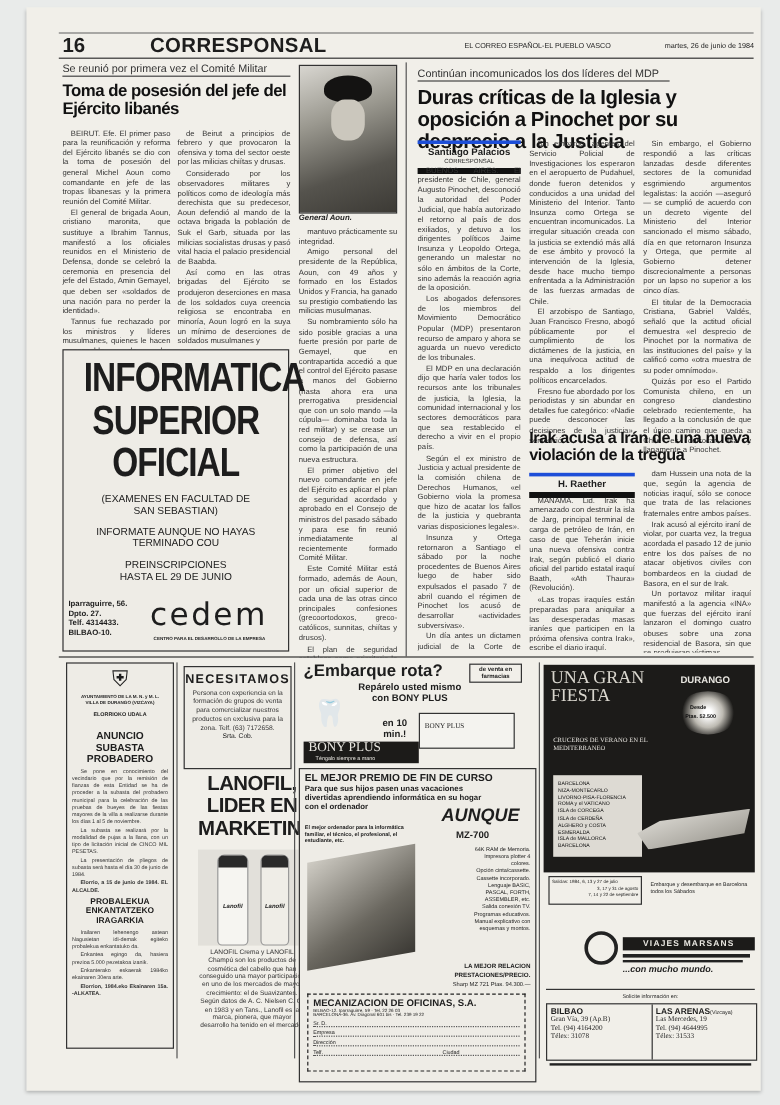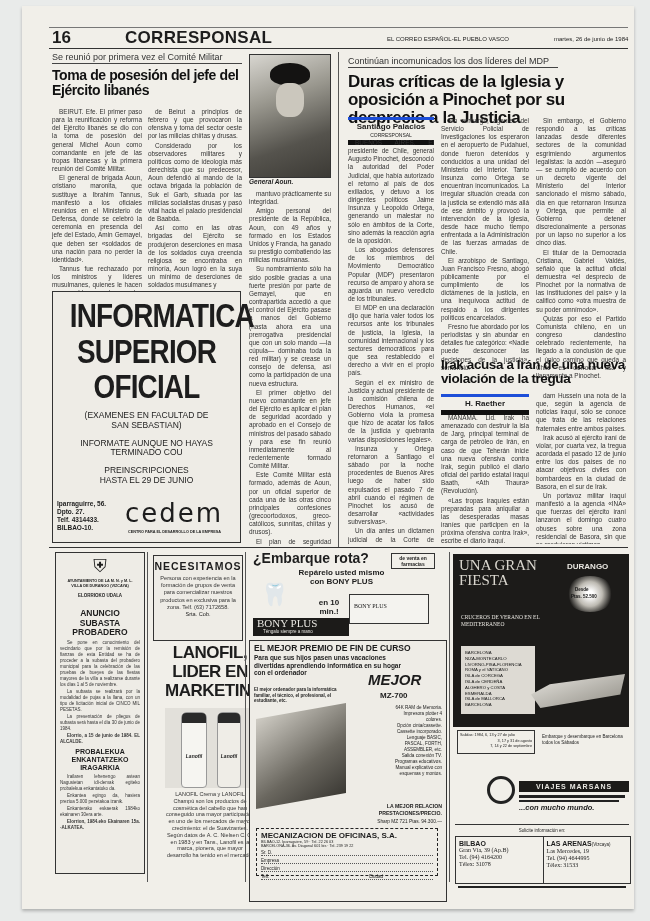--- a/index.html
+++ b/index.html
@@ -188,37 +188,37 @@
     <div class="abs" style="left:100px;top:44px;width:80px;height:30px;border:1px solid #333;background:#f4f3ef;font-size:6px;padding:8px 4px;box-sizing:border-box;font-family:'Liberation Serif',serif;">BONY PLUS</div>
     <div class="abs dark" style="left:4px;top:68px;width:96px;height:18px;">
       <div style="font-family:'Liberation Serif',serif;font-size:11px;padding-left:4px;line-height:11px;">BONY PLUS</div>
       <div style="font-size:4.5px;padding-left:10px;">Téngalo siempre a mano</div>
     </div>
   </div>
 
   <div class="abs adbox" style="left:227px;top:634px;width:196px;height:260px;">
     <div style="font-size:8.5px;font-weight:bold;margin:2px 4px 0;">EL MEJOR PREMIO DE FIN DE CURSO</div>
     <div style="font-size:6.5px;font-weight:bold;margin:1px 4px;width:150px;line-height:7.6px;">Para que sus hijos pasen unas vacaciones divertidas aprendiendo informática en su hogar con el ordenador</div>
-    <div class="abs" style="left:118px;top:30px;font-size:15px;font-weight:bold;font-style:italic;">MEJOR</div>
+    <div class="abs" style="left:118px;top:30px;font-size:15px;font-weight:bold;font-style:italic;">AUNQUE</div>
     <div class="abs" style="left:130px;top:50px;font-size:8px;font-weight:bold;">MZ-700</div>
     <div class="abs" style="left:4px;top:46px;width:95px;font-size:4.5px;font-weight:bold;line-height:5.5px;">El mejor ordenador para la informática familiar, el técnico, el profesional, el estudiante, etc.</div>
     <div class="abs" style="left:6px;top:70px;width:90px;height:90px;background:linear-gradient(150deg,#cfccc4,#6a675f 60%,#3b3934);transform:skewY(-10deg);"></div>
     <div class="abs" style="left:140px;top:64px;width:52px;font-size:4.6px;line-height:6px;text-align:right;">
       <div>64K RAM de Memoria.</div>
       <div>Impresora plotter 4 colores.</div>
       <div>Opción cinta/cassette.</div>
       <div>Cassette incorporado.</div>
       <div>Lenguaje BASIC, PASCAL, FORTH, ASSEMBLER, etc.</div>
       <div>Salida conexión TV.</div>
       <div>Programas educativos.</div>
       <div>Manual explicativo con esquemas y montos.</div>
     </div>
     <div class="abs" style="left:110px;top:162px;width:82px;font-size:5.2px;font-weight:bold;text-align:right;line-height:6.5px;">LA MEJOR RELACION PRESTACIONES/PRECIO.</div>
     <div class="abs" style="left:100px;top:178px;width:92px;font-size:4.8px;text-align:right;">Sharp MZ 721 Ptas. 94.300.—</div>
-    <div class="abs" style="left:6px;top:187px;width:182px;height:48px;border:1.5px dashed #222;box-sizing:border-box;padding:2px 4px;">
+    <div class="abs" style="left:6px;top:187px;width:182px;height:65px;border:1.5px dashed #222;box-sizing:border-box;padding:2px 4px;">
       <div style="font-size:8px;font-weight:bold;">MECANIZACION DE OFICINAS, S.A.</div>
       <div style="font-size:3.8px;">BILBAO-12. Iparraguirre, 59 · Tel. 22 26 03</div>
       <div style="font-size:3.8px;">BARCELONA-36. Av. Diagonal 601 bis · Tel. 239 19 22</div>
       <div style="font-size:4.5px;border-bottom:1px dotted #555;margin-top:2px;">Sr. D.</div>
       <div style="font-size:4.5px;border-bottom:1px dotted #555;margin-top:2px;">Empresa</div>
       <div style="font-size:4.5px;border-bottom:1px dotted #555;margin-top:2px;">Dirección</div>
       <div style="font-size:4.5px;border-bottom:1px dotted #555;margin-top:2px;display:flex;justify-content:space-between;">
         <span>Telf.</span>
         <span style="margin-right:50px;">Ciudad</span>
       </div>

